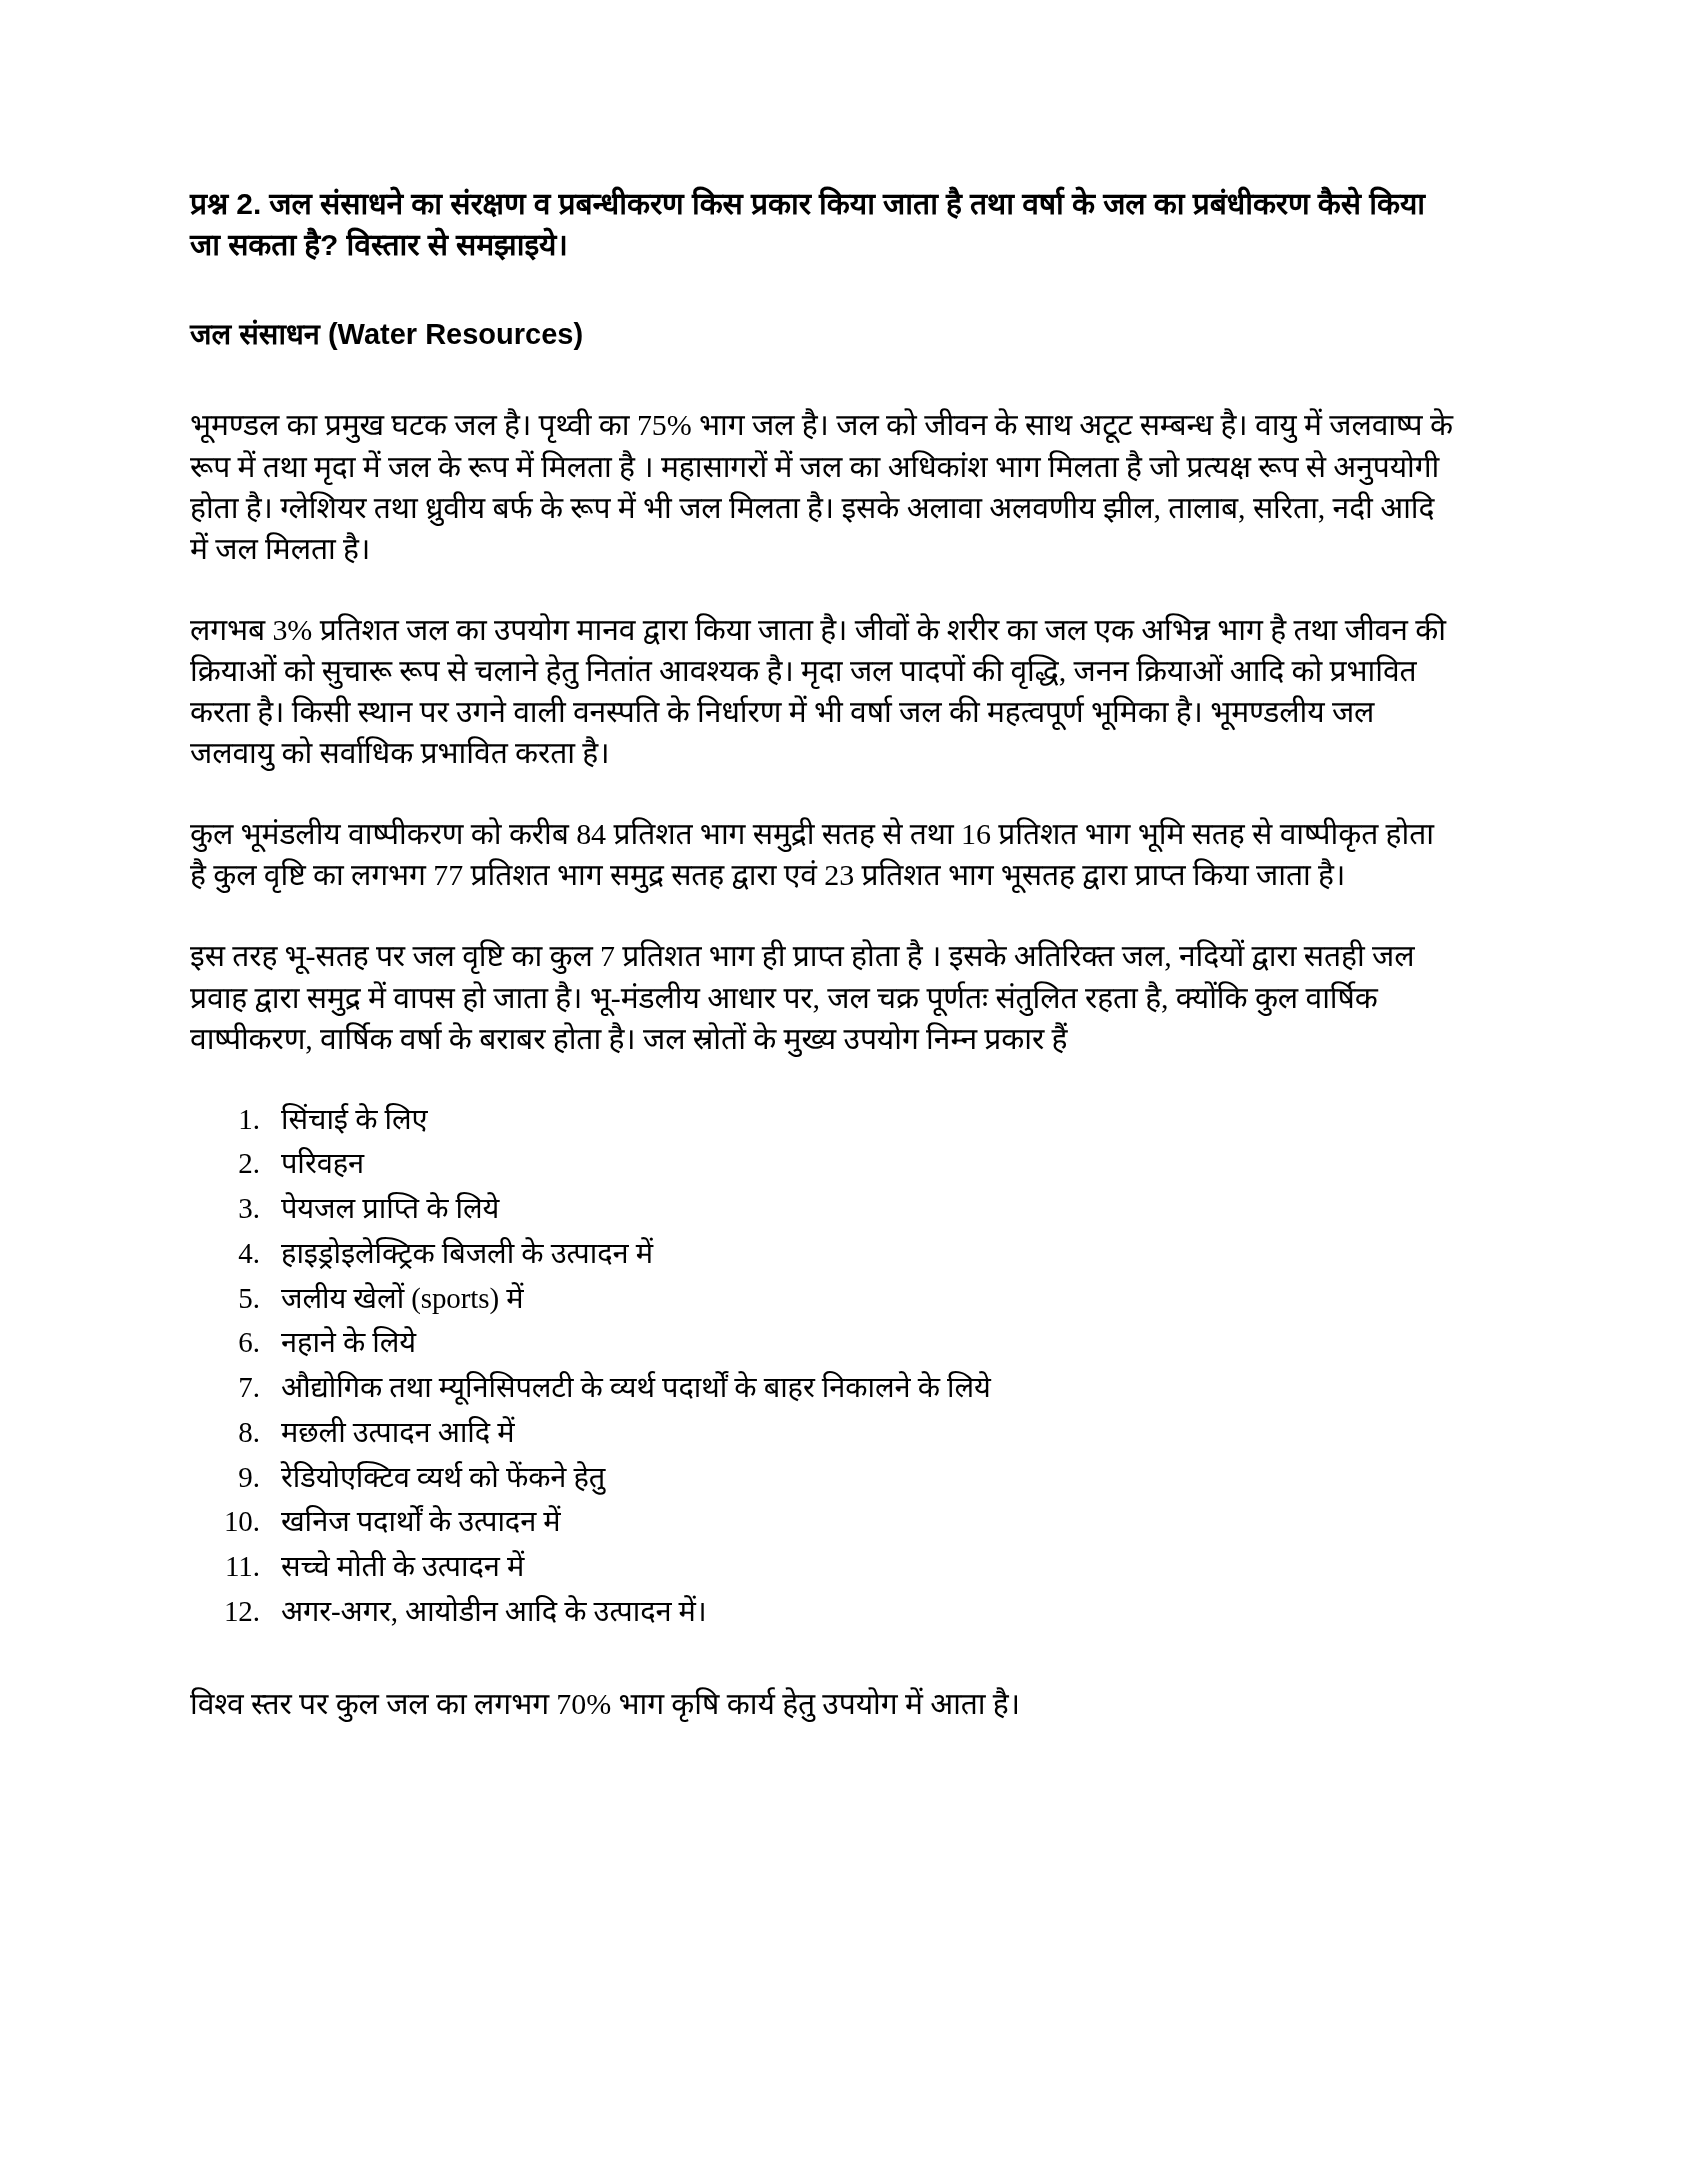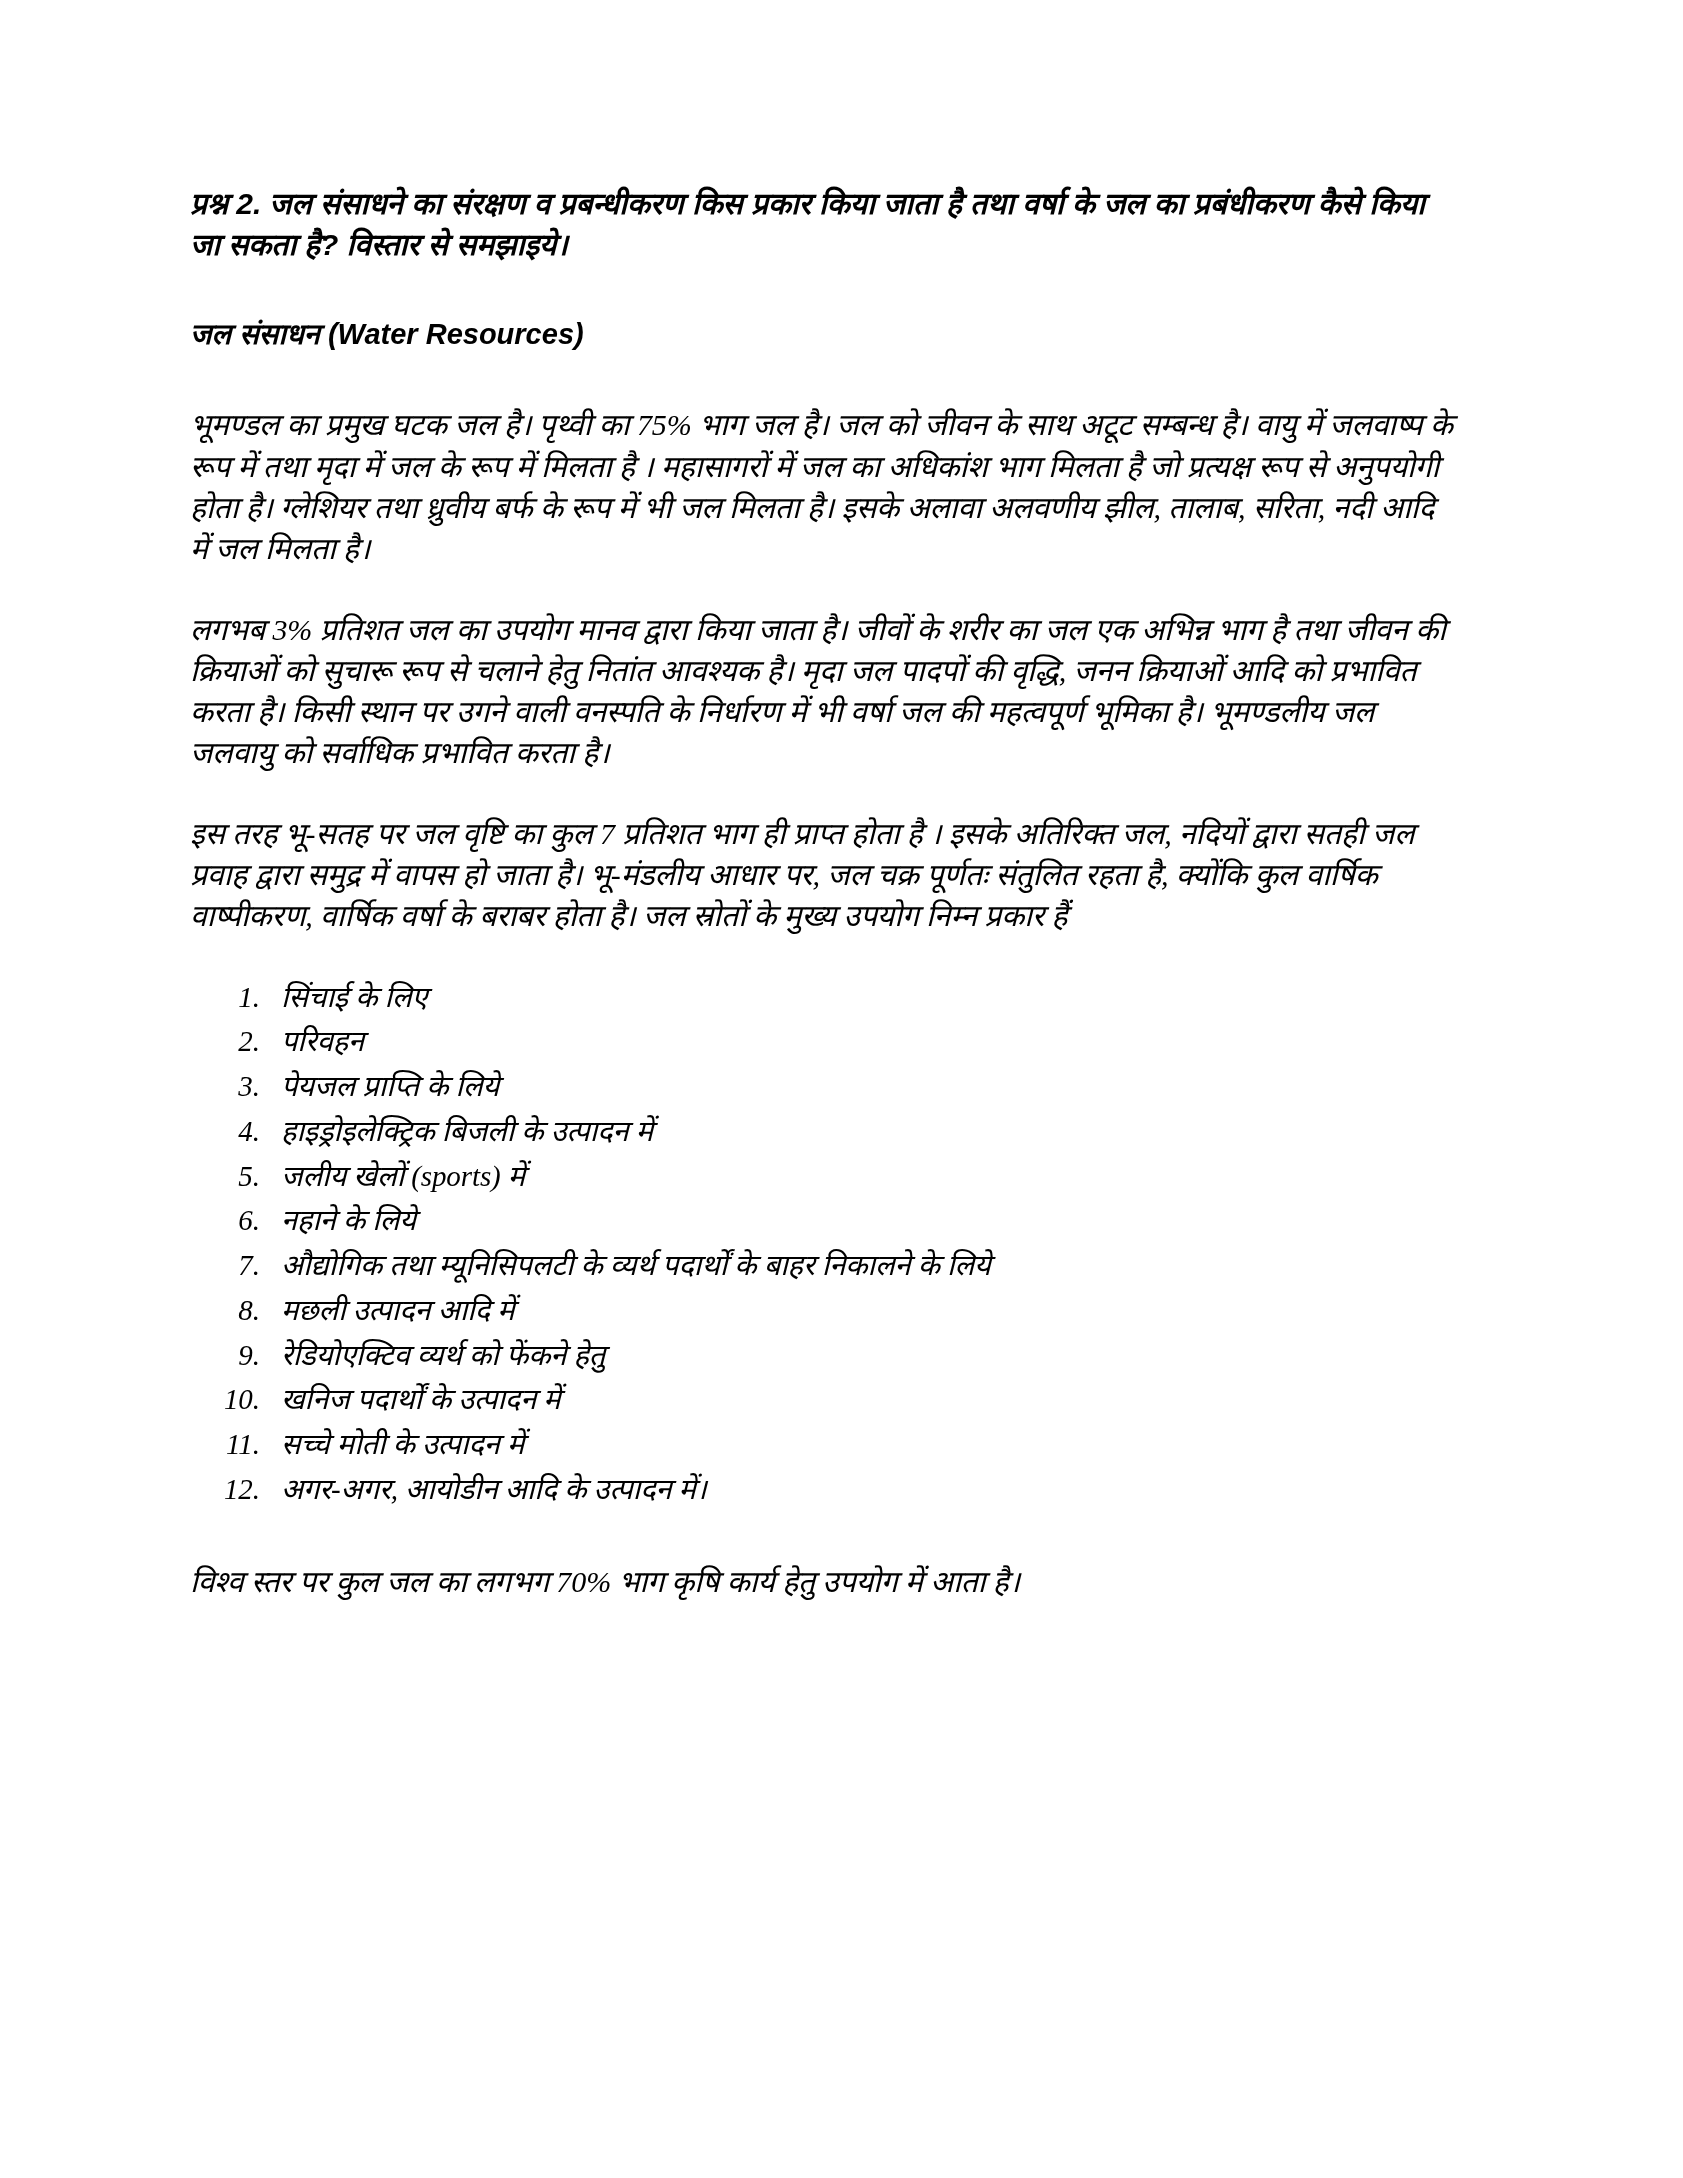--- a/index.html
+++ b/index.html
@@ -10,21 +10,20 @@
   .page {
     width: 1683px;
     height: 2178px;
     background: #ffffff;
     position: relative;
     box-sizing: border-box;
     padding: 183px 149px 0 190px;
     font-family: "Liberation Serif", "DejaVu Serif", serif;
     color: #000000;
     overflow: hidden;
-    font-style: italic;
   }
   .content {
     width: 1272px;
   }
   .q-heading {
     font-family: "Liberation Sans", "DejaVu Sans", sans-serif;
     font-weight: bold;
     font-size: 30px;
     line-height: 1.38;
     letter-spacing: -0.1px;
@@ -78,20 +77,21 @@
     <div class="q-heading">
       <span>प्रश्न 2. जल संसाधने का संरक्षण व प्रबन्धीकरण किस प्रकार किया जाता है तथा वर्षा के जल का</span>
       <span>प्रबंधीकरण कैसे किया जा सकता है? विस्तार से समझाइये।</span>
     </div>
 
 
     <div class="section-heading">जल संसाधन (Water Resources)</div>
 
     <p class="body-para">भूमण्डल का प्रमुख घटक जल है। पृथ्वी का 75% भाग जल है। जल को जीवन के साथ अटूट सम्बन्ध है। वायु में जलवाष्प के रूप में तथा मृदा में जल के रूप में मिलता है । महासागरों में जल का अधिकांश भाग मिलता है जो प्रत्यक्ष रूप से अनुपयोगी होता है। ग्लेशियर तथा ध्रुवीय बर्फ के रूप में भी जल मिलता है। इसके अलावा अलवणीय झील, तालाब, सरिता, नदी आदि में जल मिलता है।</p>
     <p class="body-para">लगभब 3% प्रतिशत जल का उपयोग मानव द्वारा किया जाता है। जीवों के शरीर का जल एक अभिन्न भाग है तथा जीवन की क्रियाओं को सुचारू रूप से चलाने हेतु नितांत आवश्यक है। मृदा जल पादपों की वृद्धि, जनन क्रियाओं आदि को प्रभावित करता है। किसी स्थान पर उगने वाली वनस्पति के निर्धारण में भी वर्षा जल की महत्वपूर्ण भूमिका है। भूमण्डलीय जल जलवायु को सर्वाधिक प्रभावित करता है।</p>
+    <p class="body-para">कुल भूमंडलीय वाष्पीकरण को करीब 84 प्रतिशत भाग समुद्री सतह से तथा 16 प्रतिशत भाग भूमि सतह से वाष्पीकृत होता है कुल वृष्टि का लगभग 77 प्रतिशत भाग समुद्र सतह द्वारा एवं 23 प्रतिशत भाग भूसतह द्वारा प्राप्त किया जाता है।</p>
     <p class="body-para">इस तरह भू-सतह पर जल वृष्टि का कुल 7 प्रतिशत भाग ही प्राप्त होता है । इसके अतिरिक्त जल, नदियों द्वारा सतही जल प्रवाह द्वारा समुद्र में वापस हो जाता है। भू-मंडलीय आधार पर, जल चक्र पूर्णतः संतुलित रहता है, क्योंकि कुल वार्षिक वाष्पीकरण, वार्षिक वर्षा के बराबर होता है। जल स्रोतों के मुख्य उपयोग निम्न प्रकार हैं</p>
 
     <ol class="usage-list">
       <li>सिंचाई के लिए</li>
       <li>परिवहन</li>
       <li>पेयजल प्राप्ति के लिये</li>
       <li>हाइड्रोइलेक्ट्रिक बिजली के उत्पादन में</li>
       <li>जलीय खेलों (sports) में</li>
       <li>नहाने के लिये</li>
       <li>औद्योगिक तथा म्यूनिसिपलटी के व्यर्थ पदार्थों के बाहर निकालने के लिये</li>

